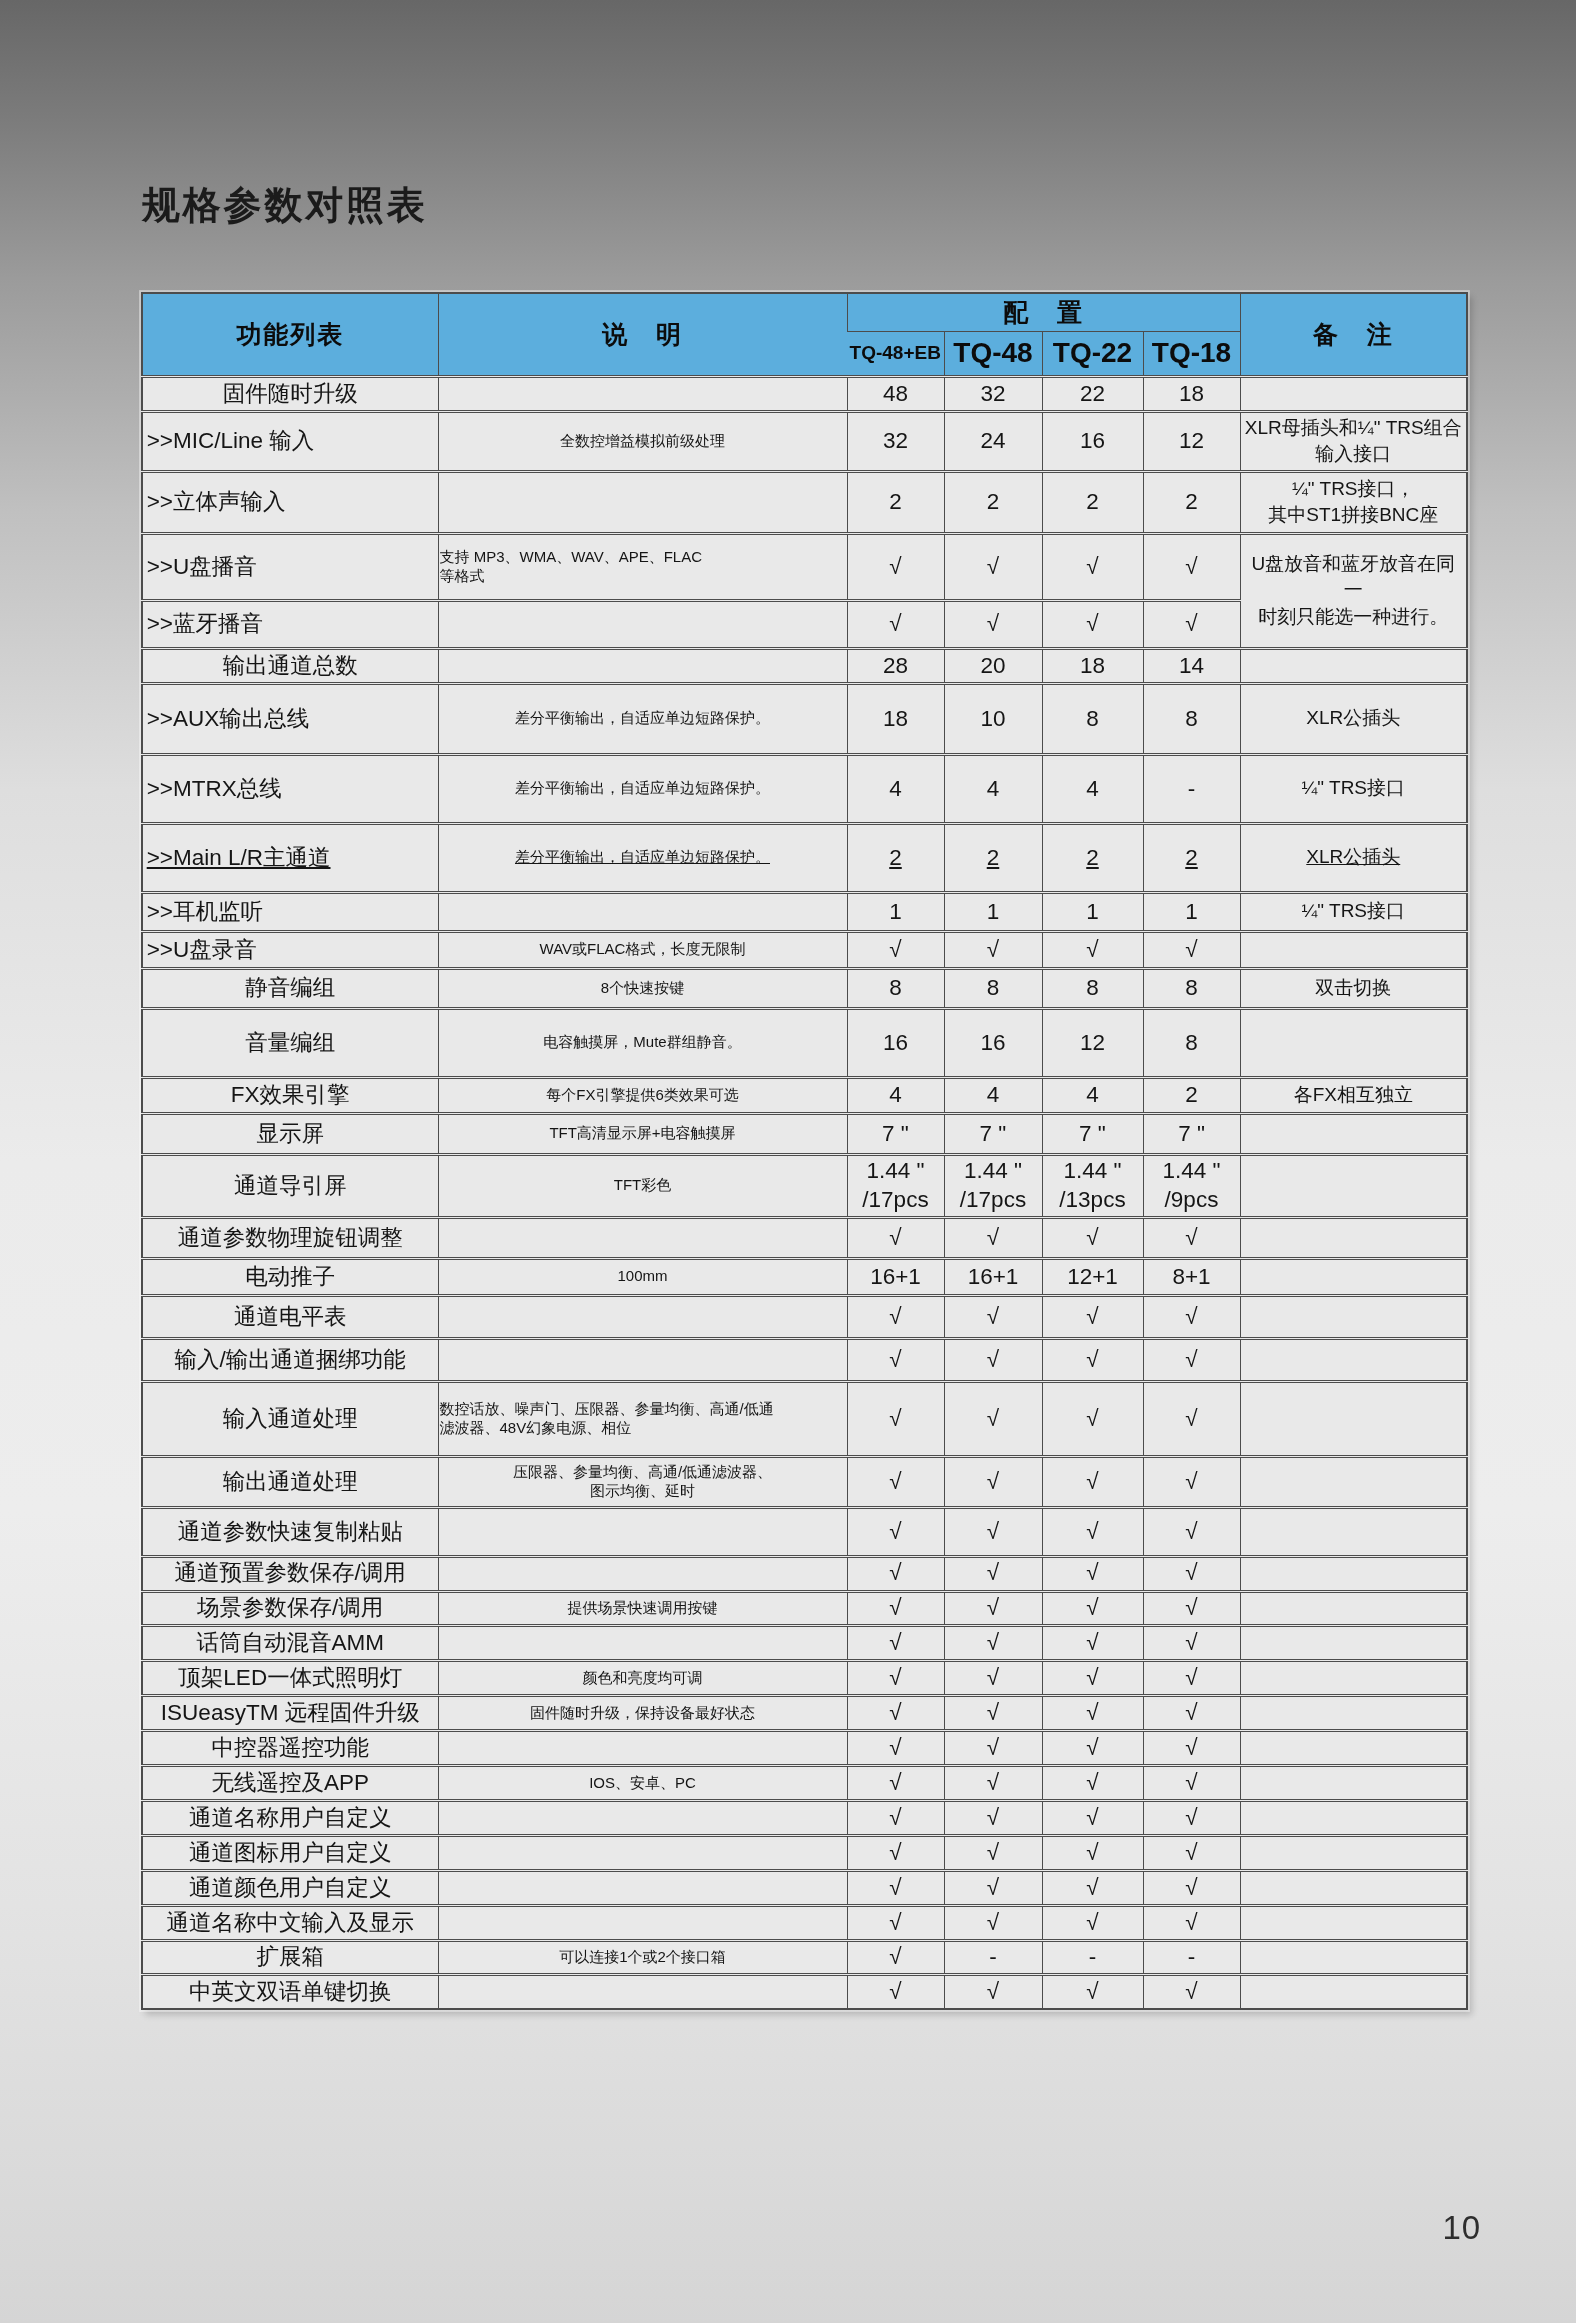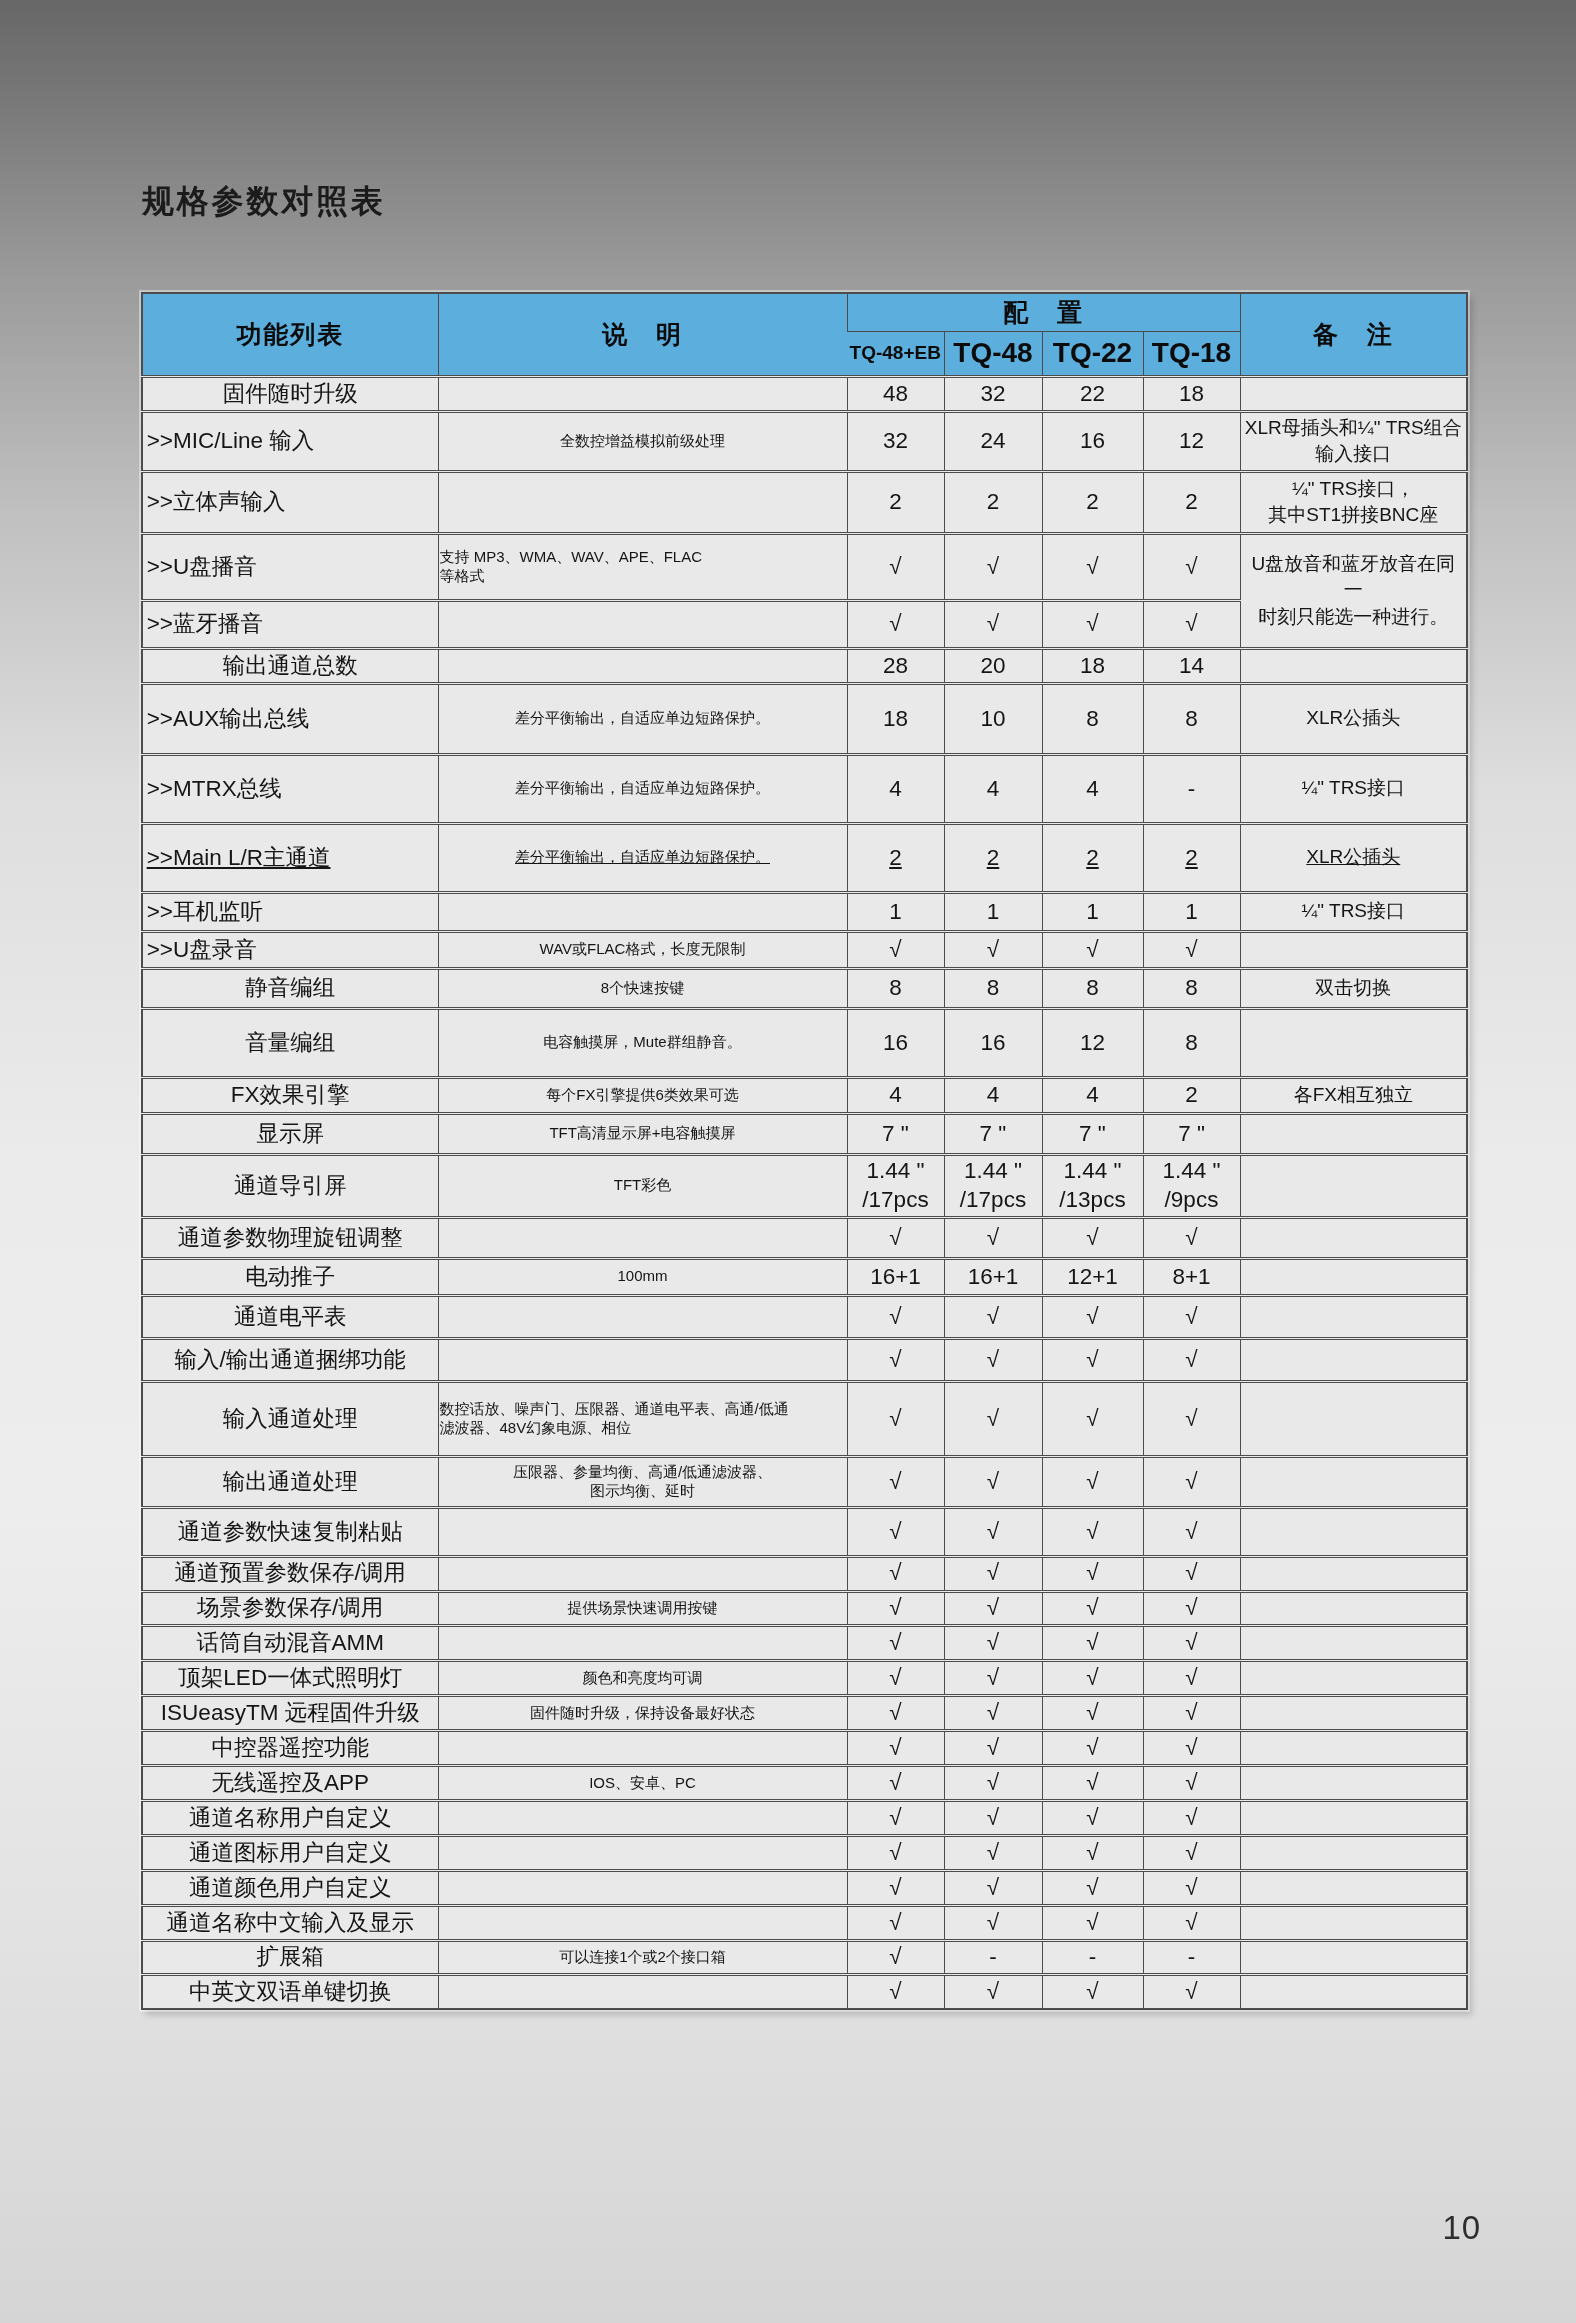--- a/index.html
+++ b/index.html
@@ -9,21 +9,21 @@
   }
   html,body{margin:0;padding:0;}
   body{
     width:1577px;height:2324px;position:relative;overflow:hidden;
     background:linear-gradient(180deg,#676767 0%,#7b7b7b 5%,#9b9b9b 12%,#c0c0c0 22%,#dedede 34%,#ebebeb 50%,#ededed 65%,#e3e3e3 82%,#d5d5d5 100%);
     font-family:"Liberation Sans","DejaVu Sans",sans-serif;
     color:#151515;
   }
   .page-title{
     position:absolute;left:142px;top:180px;
-    font-size:32px;font-weight:600;letter-spacing:2.8px;color:#1b1b1b;
+    font-size:38px;font-weight:600;letter-spacing:2.8px;color:#1b1b1b;
   }
   table.spec{
     position:absolute;left:141px;top:292px;width:1326px;
     border-collapse:collapse;table-layout:fixed;
     background:var(--cell-bg);
     border:2.8px solid var(--line);
     box-shadow:0 0 0 1.9px rgba(255,255,255,.45), 3.7px 4.7px 6.6px rgba(0,0,0,.18);
   }
   th,td{
     border-left:1.9px solid var(--line);
@@ -267,21 +267,21 @@
         <td class="label">输入/输出通道捆绑功能</td>
         <td class="desc"></td>
         <td class="val">√</td>
         <td class="val">√</td>
         <td class="val">√</td>
         <td class="val">√</td>
         <td class="remark"></td>
       </tr>
       <tr style="height: 75px;">
         <td class="label">输入通道处理</td>
-        <td class="desc left">数控话放、噪声门、压限器、通道电平表、高通/低通
+        <td class="desc left">数控话放、噪声门、压限器、参量均衡、高通/低通
 滤波器、48V幻象电源、相位</td>
         <td class="val">√</td>
         <td class="val">√</td>
         <td class="val">√</td>
         <td class="val">√</td>
         <td class="remark"></td>
       </tr>
       <tr style="height: 51px;">
         <td class="label">输出通道处理</td>
         <td class="desc">压限器、参量均衡、高通/低通滤波器、

